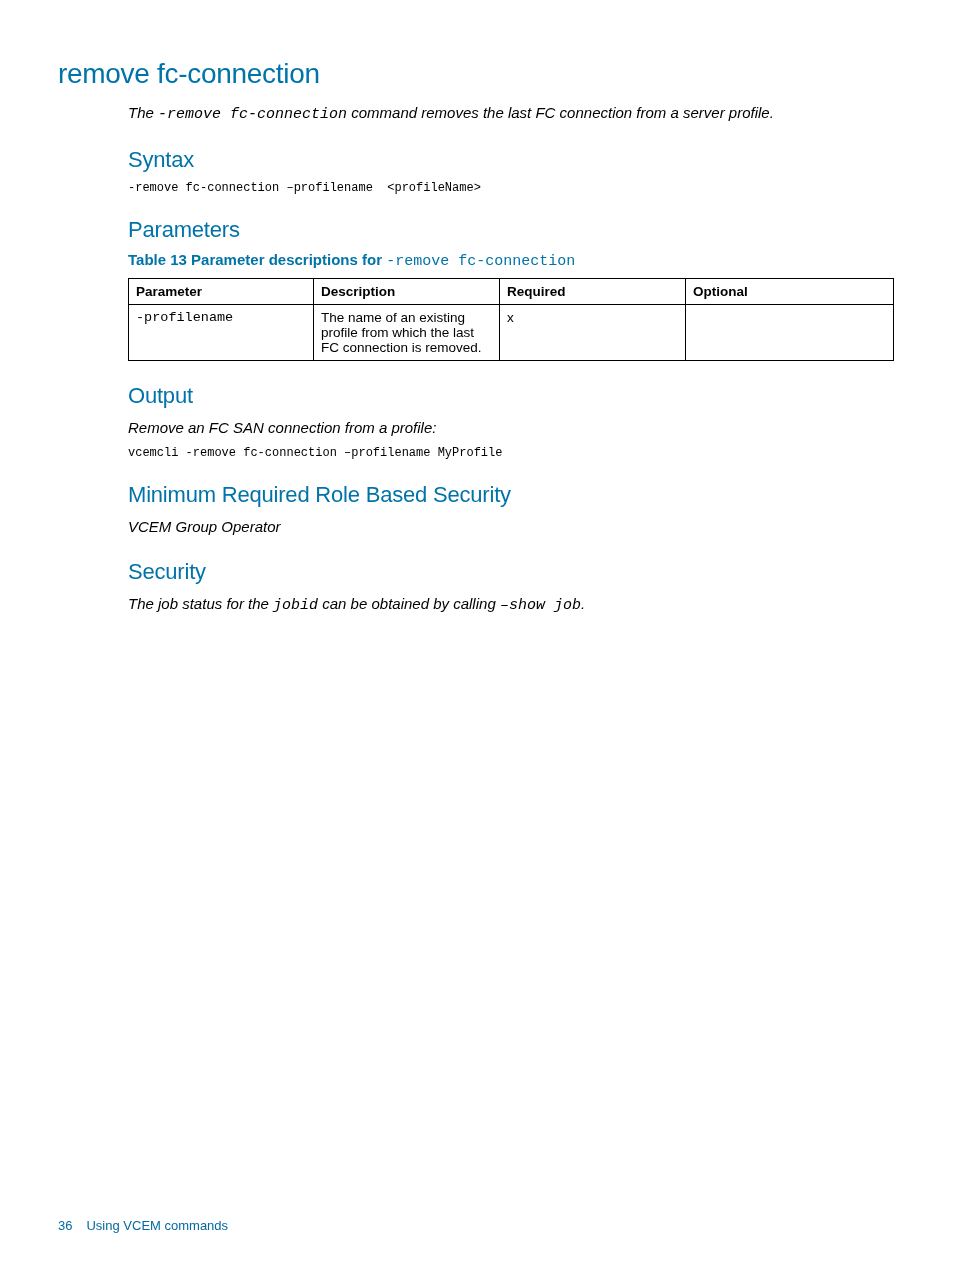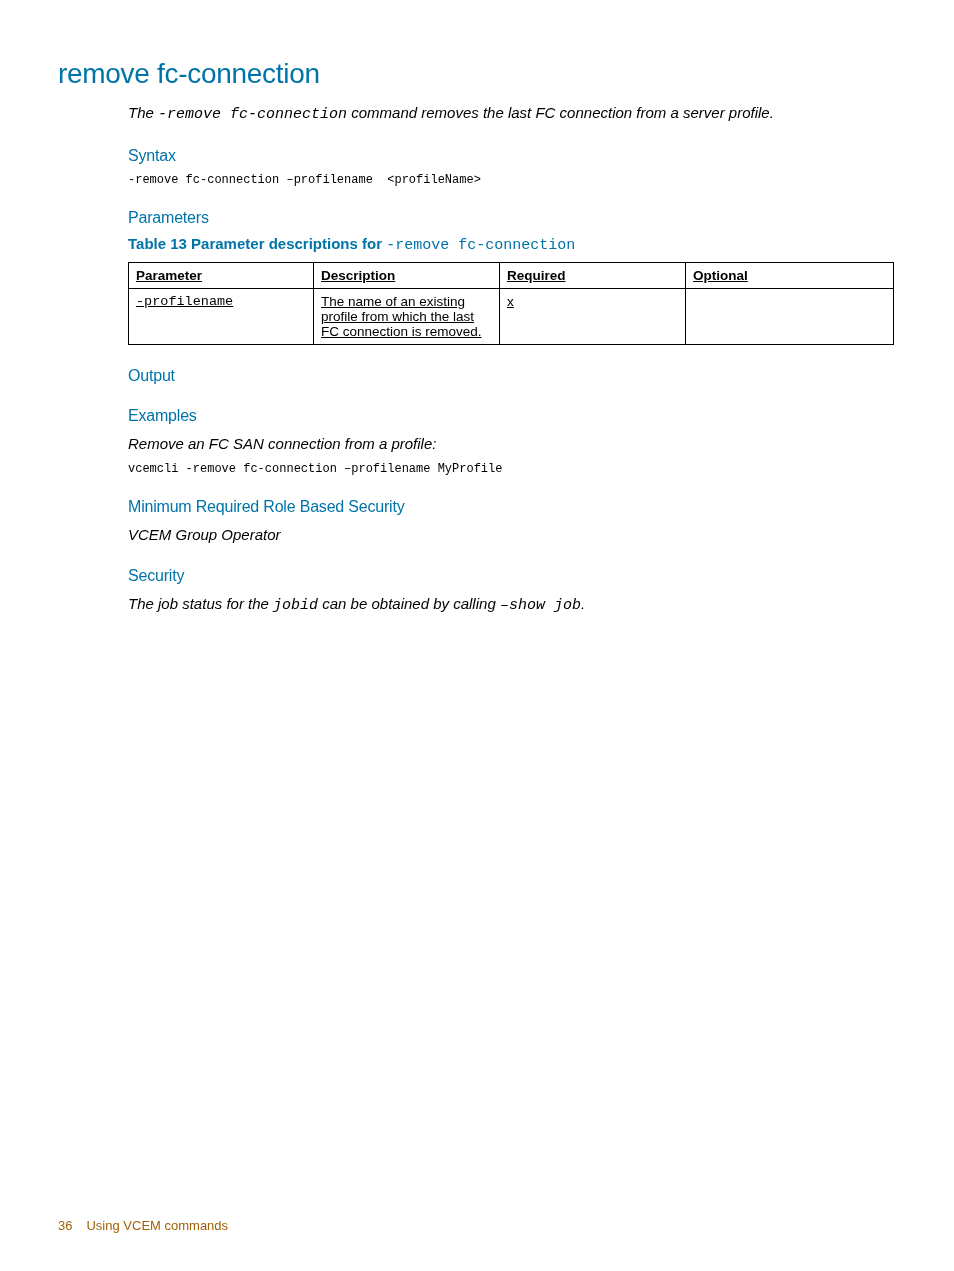--- a/index.html
+++ b/index.html
@@ -29,21 +29,21 @@
       margin-left: 70px;
     }
     p {
       font-size: 15px;
       line-height: 1.4;
       margin: 0 0 8px 0;
       color: #000000;
       font-style: italic;
     }
     h2 {
-      font-size: 16px;
+      font-size: 22px;
       font-weight: normal;
       color: #0073a8;
       margin: 22px 0 8px 0;
       letter-spacing: -0.2px;
     }
     .code-inline {
       font-family: "Courier New", Courier, monospace;
       font-size: 15px;
     }
     .code-block {
@@ -59,21 +59,20 @@
       margin: 4px 0 8px 0;
     }
     .table-caption .code-inline {
       font-weight: normal;
       color: #0073a8;
     }
     table {
       border-collapse: collapse;
       width: 100%;
       margin-bottom: 4px;
-      text-decoration: underline;
     }
     th, td {
       border: 1px solid #000000;
       padding: 5px 7px;
       text-align: left;
       vertical-align: top;
       font-size: 13.5px;
     }
     th {
       font-weight: bold;
@@ -83,21 +82,21 @@
     }
     .col-param { width: 185px; }
     .col-desc { width: 186px; }
     .col-req { width: 186px; }
     .col-opt { width: auto; }
     .footer {
       position: absolute;
       bottom: 38px;
       left: 58px;
       font-size: 13px;
-      color: #a16207;
+      color: #0369a1;
     }
     .footer .pagenum {
       margin-right: 14px;
     }
   </style>
 </head>
 <body>
 
 <div class="page">
   <h1>remove fc-connection</h1>
@@ -129,21 +128,20 @@
           <td class="code-cell">-profilename</td>
           <td>The name of an existing profile from which the last FC connection is removed.</td>
           <td>x</td>
           <td></td>
         </tr>
       </tbody>
     </table>
 
     <h2>Output</h2>
 
-    <h2>Examples</h2>
     <p>Remove an FC SAN connection from a profile:</p>
     <div class="code-block">vcemcli -remove fc-connection –profilename MyProfile</div>
 
     <h2>Minimum Required Role Based Security</h2>
     <p>VCEM Group Operator</p>
 
     <h2>Security</h2>
     <p>
       <span>The job status for the </span><span class="code-inline">jobid</span><span> can be obtained by calling </span><span class="code-inline">–show job</span><span>.</span>
     </p>

